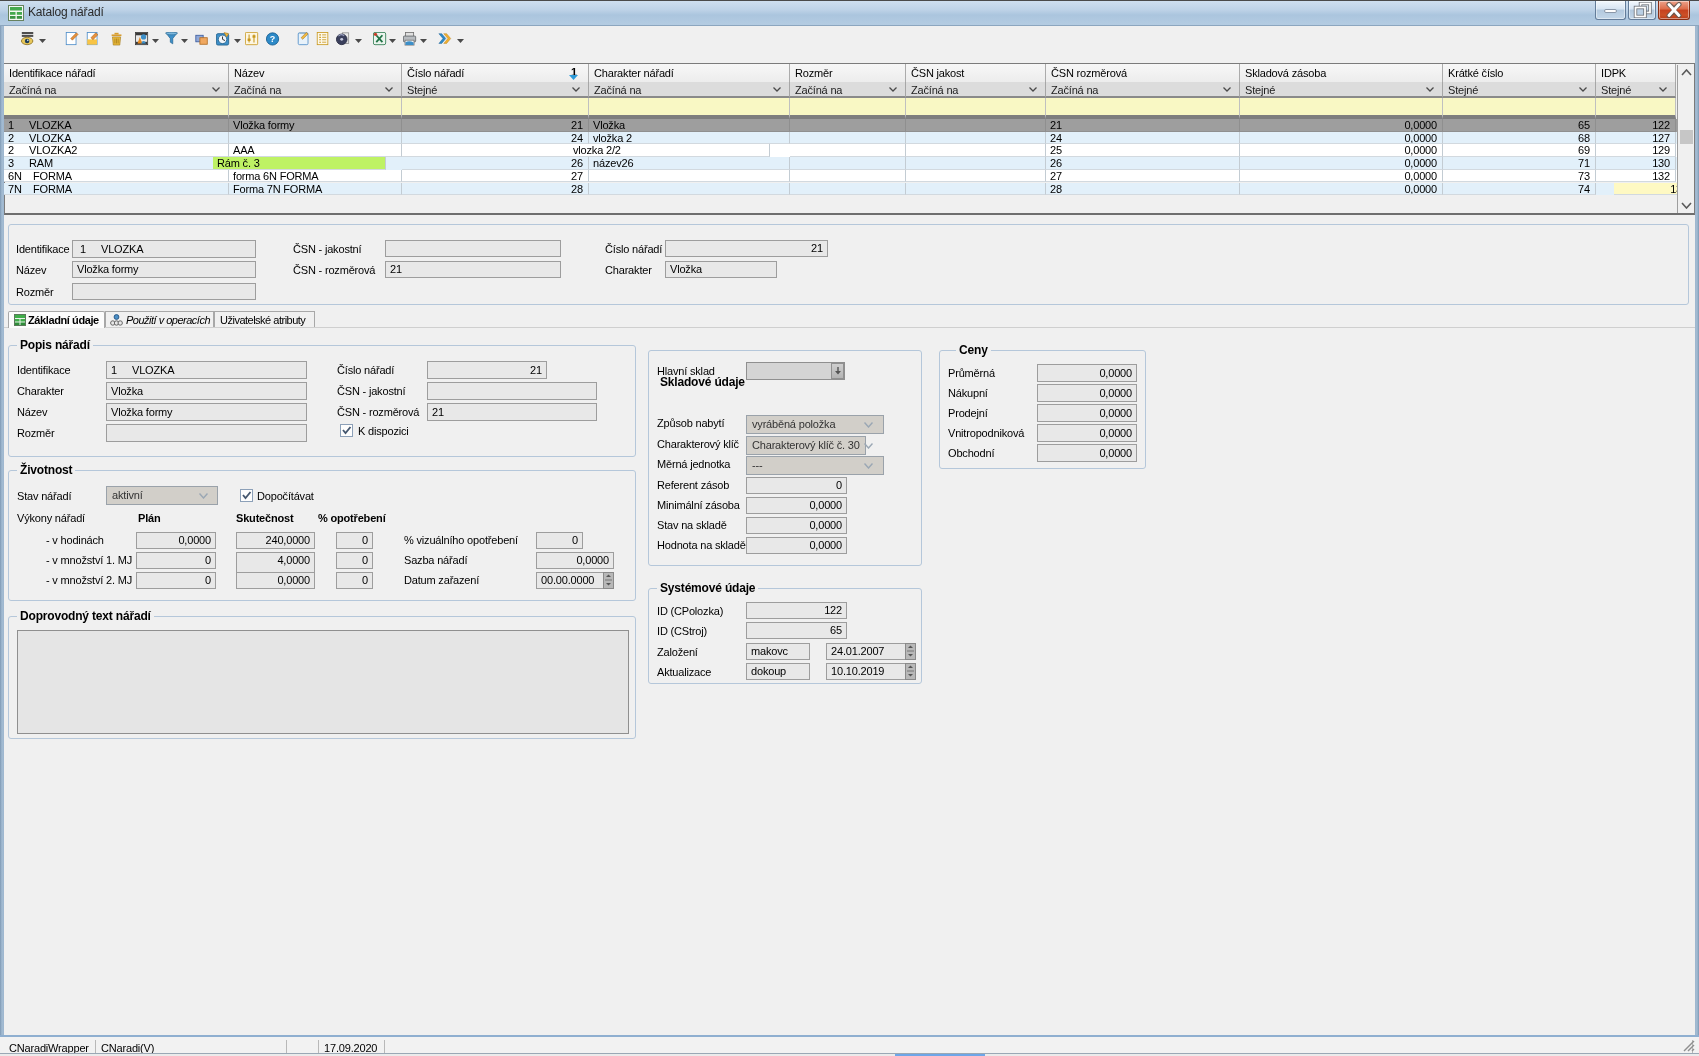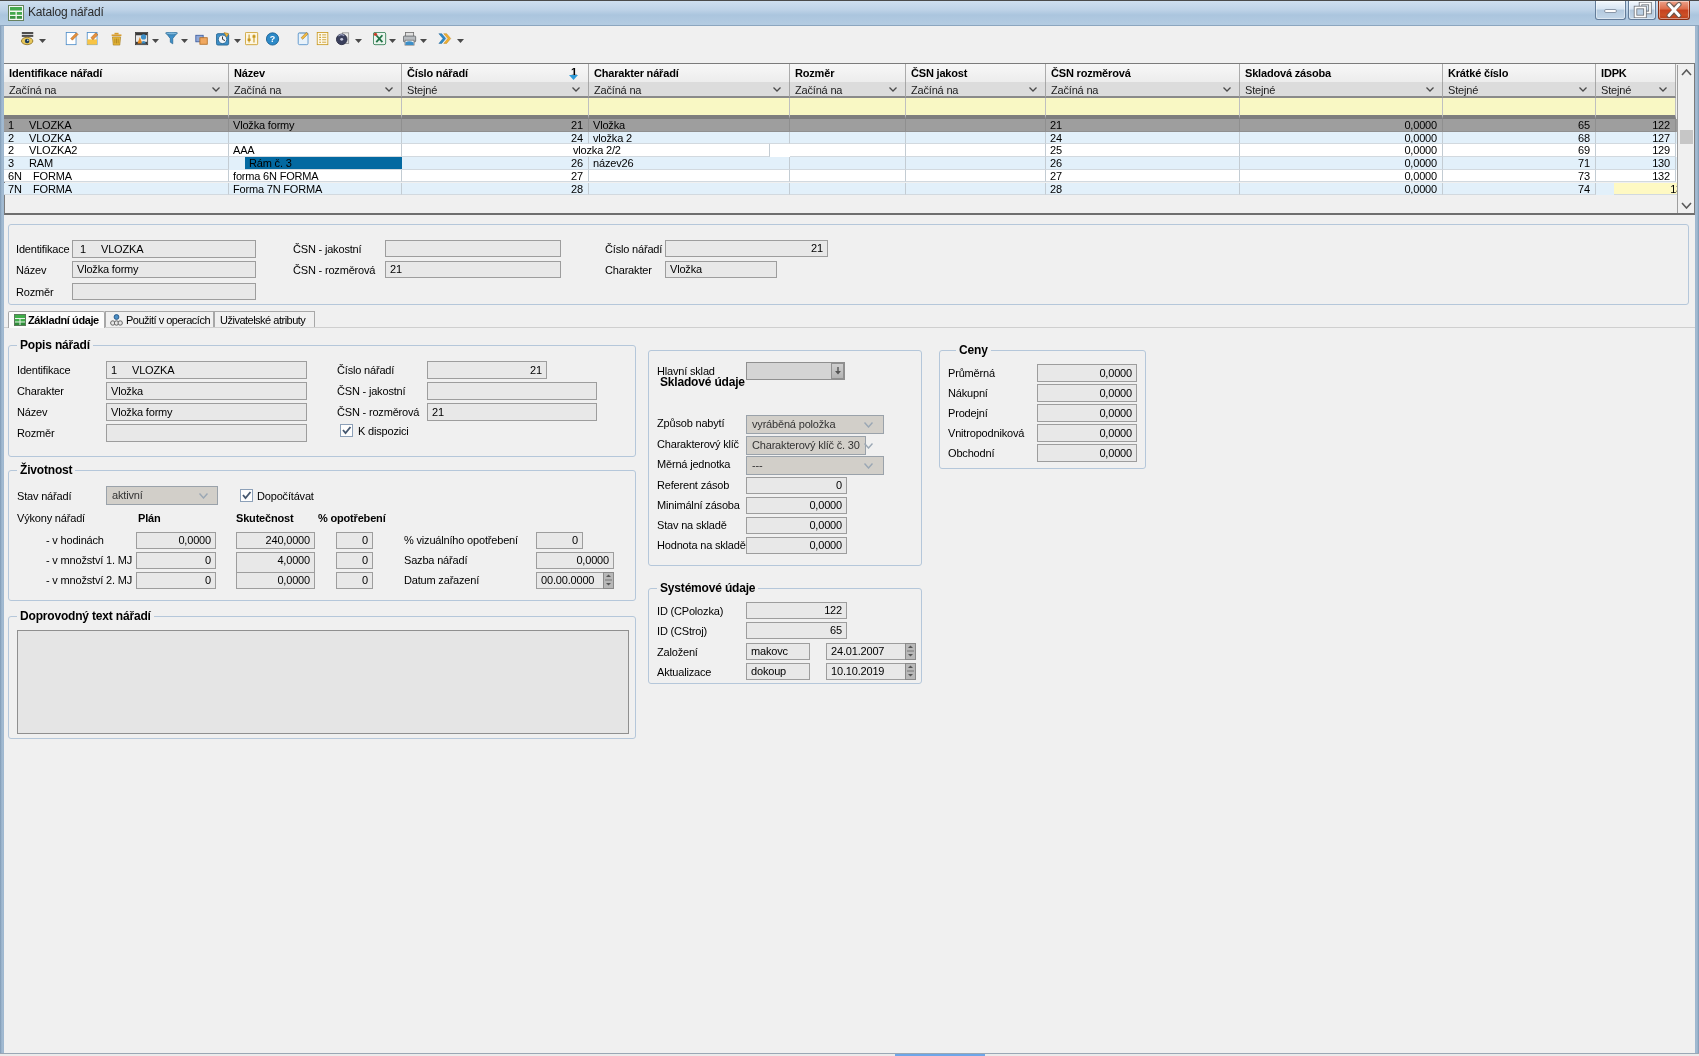--- a/index.html
+++ b/index.html
@@ -15,21 +15,21 @@
 #taskblue{left:895px;top:1054px;width:90px;height:2px;background:#6ea6e8;}
 .wbtn{top:1px;height:19px;border:1px solid #637c99;border-top:none;border-radius:0 0 3px 3px;box-shadow:inset 0 0 0 1px rgba(255,255,255,0.45);}
 .wbtn.blue{background:linear-gradient(#f3f8fd 0%,#d6e4f2 45%,#b3c9de 50%,#c3d6e8 100%);}
 .wbtn.red{background:linear-gradient(#eda28b 0%,#dd6b49 45%,#c6411f 50%,#cc5026 78%,#b93a16 100%);border-color:#8a2e12;}
 
 #toolbar{left:4px;top:27px;width:1691px;height:36px;background:#f1f1f1;border-bottom:1px solid #cdcdcd;}
 .tsep{top:3px;width:1px;height:30px;background:#c8c8c8;}
 .tlabel{top:24px;height:12px;font-size:11px;color:#1a1a1a;text-align:center;}
 
 #grid{left:4px;top:63px;width:1691px;height:152px;background:#f0f0f0;border:1px solid #7b7b7b;border-bottom:2px solid #6e6e6e;}
-.gh{top:0px;height:20px;background:linear-gradient(#f7f7f7,#ececec);border-right:1px solid #ababab;border-bottom:1px solid #9a9a9a;font-weight:bold;text-align:center;}
+.gh{top:0px;height:20px;background:linear-gradient(#f7f7f7,#ececec);border-right:1px solid #ababab;border-bottom:1px solid #9a9a9a;font-weight:normal;text-align:center;}
 .gh span{position:absolute;left:5px;top:3px;white-space:nowrap;}
 .gf{top:18px;height:16px;background:#dcdcdc;border-right:1px solid #a6a6a6;border-bottom:2px solid #8a8a8a;}
 .gf span{position:absolute;left:5px;top:2px;color:#1c1c1c;white-space:nowrap;}
 .chev{position:absolute;top:5px;width:8px;height:5px;}
 .gy{top:34px;height:21px;background:#f9f8c4;border-right:1px solid #c0c0c0;border-bottom:4px solid #7e7e7e;}
 .gr{height:12.7px;border-right:1px solid #c3ccd3;border-bottom:1px solid #d2d9df;white-space:nowrap;overflow:hidden;}
 .gr span{position:absolute;top:0px;line-height:12px;}
 .sel .gr{border-right-color:#8f8f8f;border-bottom-color:#8f8f8f;}
 
 #vsb{top:1px;left:1672px;width:17px;height:148px;background:#f0f0f0;border-left:1px solid #9e9e9e;}
@@ -384,21 +384,21 @@
 </div>
 <div class="abs gr" style="left:1591px;top:0;width:80px;background:#ffffff;">
 <span style="right:5px;">129</span>
 </div>
 </div>
 <div class="abs" style="left:0;top:93.1px;width:1672px;height:12.7px;background:#e2f0fa;">
 <div class="abs gr" style="left:-1px;top:0;width:225px;background:#e2f0fa;">
 <span style="left:4px;">3</span>
           <span style="left:25px;">RAM</span>
 </div>
-<div class="abs gr" style="left:240px;top:0;width:173px;background:#0369a1;">
+<div class="abs gr" style="left:208px;top:0;width:173px;background:#bef264;">
 <span style="left:4px;">Rám č. 3</span>
 </div>
 <div class="abs gr" style="left:397px;top:0;width:187px;background:#e2f0fa;">
 <span style="right:5px;">26</span>
 </div>
 <div class="abs gr" style="left:584px;top:0;width:201px;background:#e2f0fa;">
 <span style="left:4px;">název26</span>
 </div>
 <div class="abs gr" style="left:785px;top:0;width:116px;background:#e2f0fa;">
 </div>
@@ -516,21 +516,21 @@
       <rect x="6.5" y="8.5" width="4.5" height="2.5" fill="#2f8e3a"></rect>
 </svg>
 <div class="abs" style="left:28px;top:314px;font-weight:bold;letter-spacing:-0.4px;z-index:4;">Základní údaje</div>
 <div class="abs tab" style="left:105px;width:109px;"></div>
 <svg class="abs" style="left:110px;top:314px;z-index:4" width="13" height="12">
 <circle cx="6.5" cy="3" r="2.4" fill="#4a90c8" stroke="#2a5a88"></circle>
 <circle cx="2.8" cy="9" r="2.2" fill="#e8e8e8" stroke="#666"></circle>
 <circle cx="6.5" cy="9" r="2.2" fill="#e8e8e8" stroke="#666"></circle>
 <circle cx="10.2" cy="9" r="2.2" fill="#e8e8e8" stroke="#666"></circle>
 </svg>
-<div class="abs" style="left:126px;top:314px;letter-spacing:-0.5px;z-index:4;">Použití v operacích</div>
+<div class="abs" style="left:126px;top:314px;letter-spacing:-0.5px;z-index:4;font-style:italic;">Použití v operacích</div>
 <div class="abs tab" style="left:214px;width:101px;"></div>
 <div class="abs" style="left:220px;top:314px;letter-spacing:-0.5px;z-index:4;">Uživatelské atributy</div>
 <div class="abs gbox" style="left:8px;top:345px;width:628px;height:112px;"></div>
 <div class="abs glabel" style="left:17px;top:338px;">Popis nářadí</div>
 <div class="abs lbl" style="left:17px;top:364px;">Identifikace</div>
 <div class="abs lbl" style="left:17px;top:385px;">Charakter</div>
 <div class="abs lbl" style="left:17px;top:406px;">Název</div>
 <div class="abs lbl" style="left:17px;top:427px;">Rozměr</div>
 <div class="abs fld" style="left:106px;top:361px;width:201px;height:18px;line-height:16px;">
       <span class="abs" style="left:4px;">1</span>
@@ -656,14 +656,36 @@
 <div class="abs lbl" style="left:948px;top:387px;">Nákupní</div>
 <div class="abs fld r" style="left:1037px;top:384px;width:100px;height:18px;line-height:16px;">0,0000</div>
 <div class="abs lbl" style="left:948px;top:407px;">Prodejní</div>
 <div class="abs fld r" style="left:1037px;top:404px;width:100px;height:18px;line-height:16px;">0,0000</div>
 <div class="abs lbl" style="left:948px;top:427px;">Vnitropodniková</div>
 <div class="abs fld r" style="left:1037px;top:424px;width:100px;height:18px;line-height:16px;">0,0000</div>
 <div class="abs lbl" style="left:948px;top:447px;">Obchodní</div>
 <div class="abs fld r" style="left:1037px;top:444px;width:100px;height:18px;line-height:16px;">0,0000</div>
 <div class="abs" id="frameL"></div>
 <div class="abs" id="frameR"></div>
+<div class="abs" id="sb">
+<div class="abs sbc" style="left:4px;width:92px;">
+        <span>CNaradiWrapper</span>
+      </div>
+<div class="abs sbc" style="left:96px;width:191px;">
+        <span>CNaradi(V)</span>
+      </div>
+<div class="abs sbc" style="left:287px;width:32px;">
+        <span></span>
+      </div>
+<div class="abs sbc" style="left:319px;width:66px;">
+        <span>17.09.2020</span>
+      </div>
+<div class="abs sbc" style="left:385px;width:1308px;">
+        <span></span>
+      </div>
+<svg class="abs" style="left:1683px;top:3px" width="12" height="12">
+<path d="M11 1 L1 11" stroke="#8f8f8f" stroke-width="1.5"></path>
+<path d="M11 5 L5 11" stroke="#8f8f8f" stroke-width="1.5"></path>
+<path d="M11 9 L9 11" stroke="#8f8f8f" stroke-width="1.5"></path>
+</svg>
+</div>
 <div class="abs" id="frameB"></div>
 <div class="abs" id="taskblue"></div>
 </div>
 </body></html>

